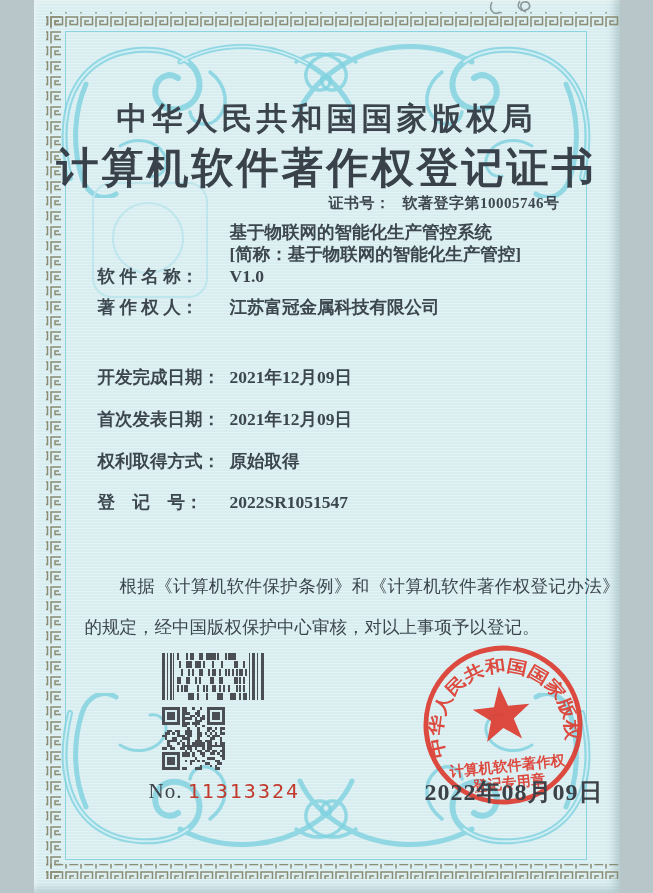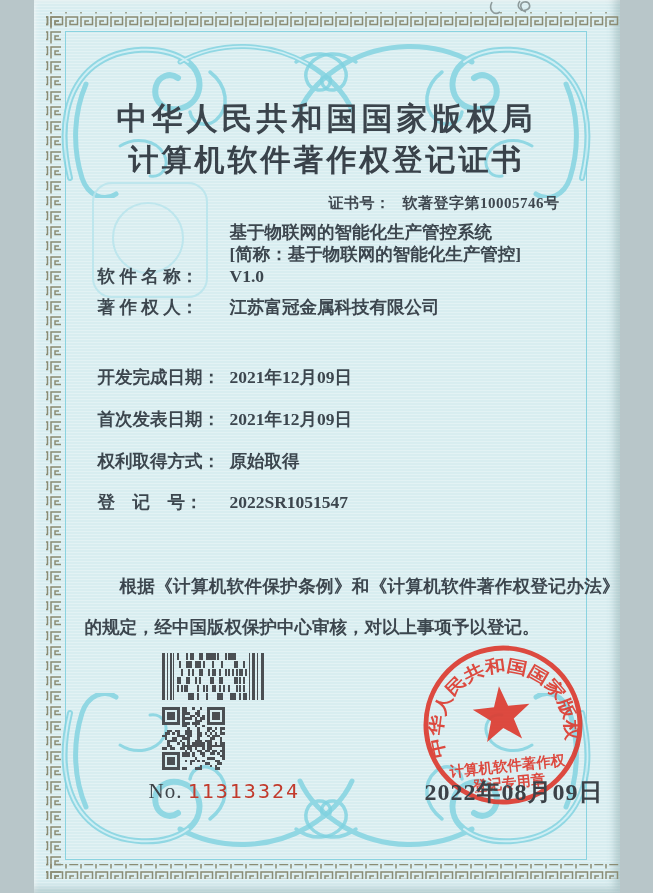--- a/index.html
+++ b/index.html
@@ -38,42 +38,42 @@
     border:2px solid rgba(186,228,236,.9);border-radius:50%;
   }
   
   .authority{
     position:absolute;top:98px;left:0;width:100%;
     text-align:center;font-size:31px;font-weight:bold;letter-spacing:4px;
     color:#3b444c;
   }
   .cert-title{
     position:absolute;top:140px;left:0;width:100%;
-    text-align:center;font-size:30px;font-weight:bold;letter-spacing:3px;
+    text-align:center;font-size:42px;font-weight:bold;letter-spacing:3px;
     color:#39424a;
   }
   .cert-no{
     position:absolute;top:194px;right:60px;
     font-size:15px;font-weight:bold;letter-spacing:.5px;color:#3e474f;
   }
   .cert-no .lbl{margin-right:12px;margin-top:36px;}
   
   .fields{position:absolute;left:64px;top:221px;width:540px;}
   .frow{display:flex;align-items:flex-end;font-size:17.5px;font-weight:bold;line-height:22px;}
   .frow .flabel{flex:0 0 132px;white-space:pre;}
   .frow .fvalue{white-space:pre-line;}
   .mb-soft{margin-bottom:9px;}
   .mb-big{margin-bottom:48px;}
   .mb-std{margin-bottom:20px;}
   .mb-s19{margin-bottom:19px;}
   .mb-s18{margin-bottom:18px;}
   
   .statement{
     position:absolute;left:51px;top:566px;width:535px;
-    font-size:17.5px;font-weight:bold;line-height:41px;
+    font-size:17.5px;font-weight:normal;line-height:41px;
     text-indent:2em;text-align:justify;color:#3c464e;
   }
   
   .barcode{position:absolute;left:128px;top:653px;}
   .qrcode{position:absolute;left:128px;top:707px;}
   .serial{position:absolute;left:115px;top:779px;font-size:21px;}
   .serial .prefix{color:#3e4449;letter-spacing:1px;}
   .serial .number{
     font-family:"DejaVu Sans Mono","Liberation Mono",monospace;
     color:#c23a2c;letter-spacing:2px;font-size:20px;

